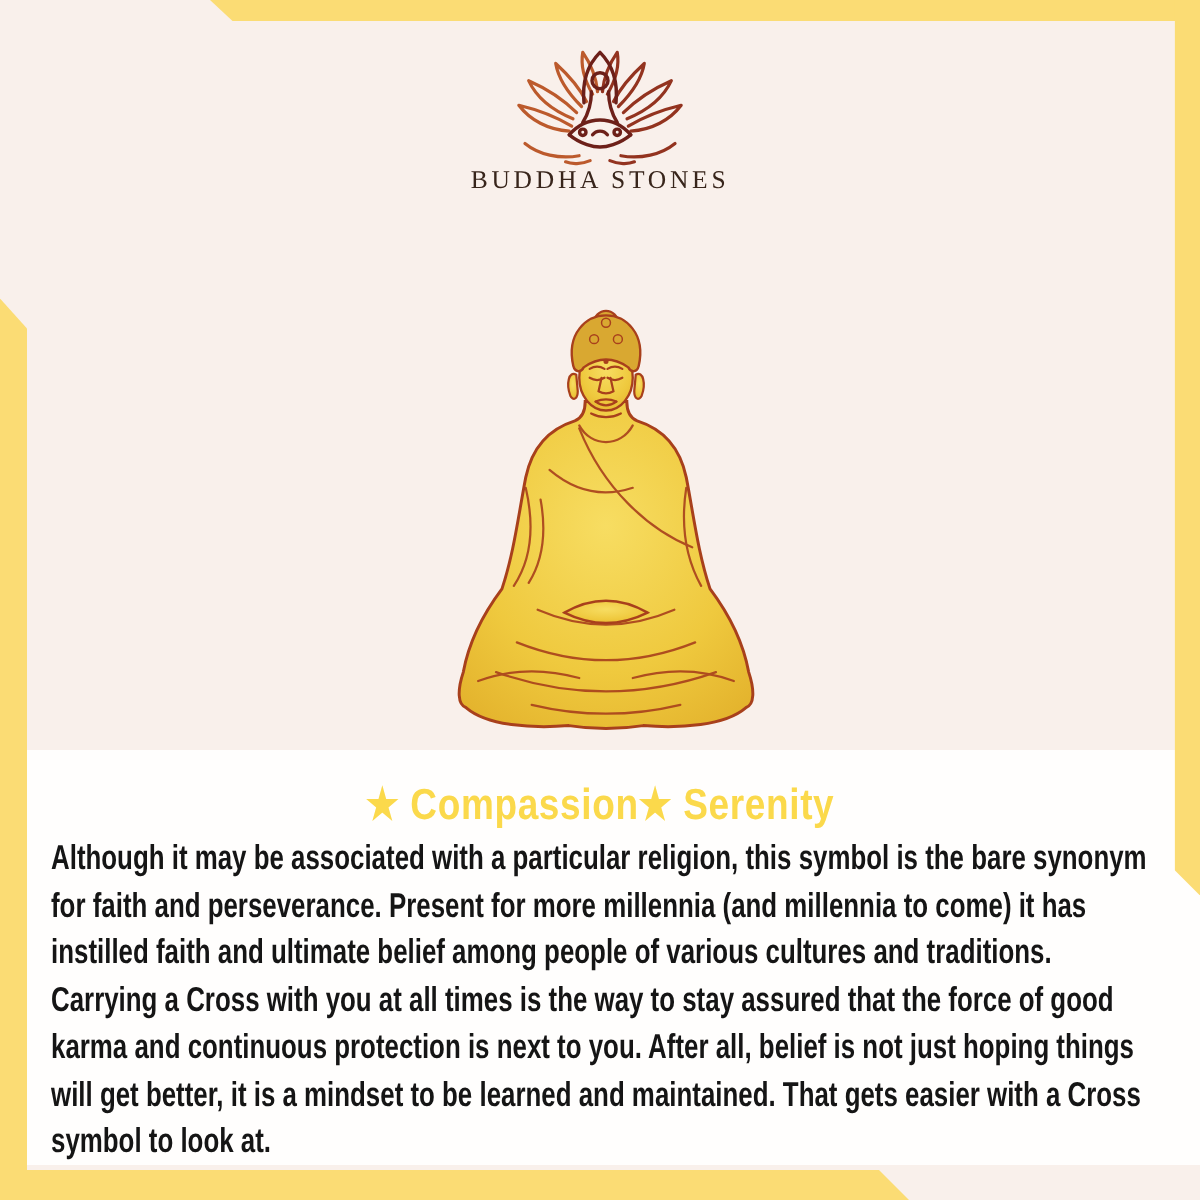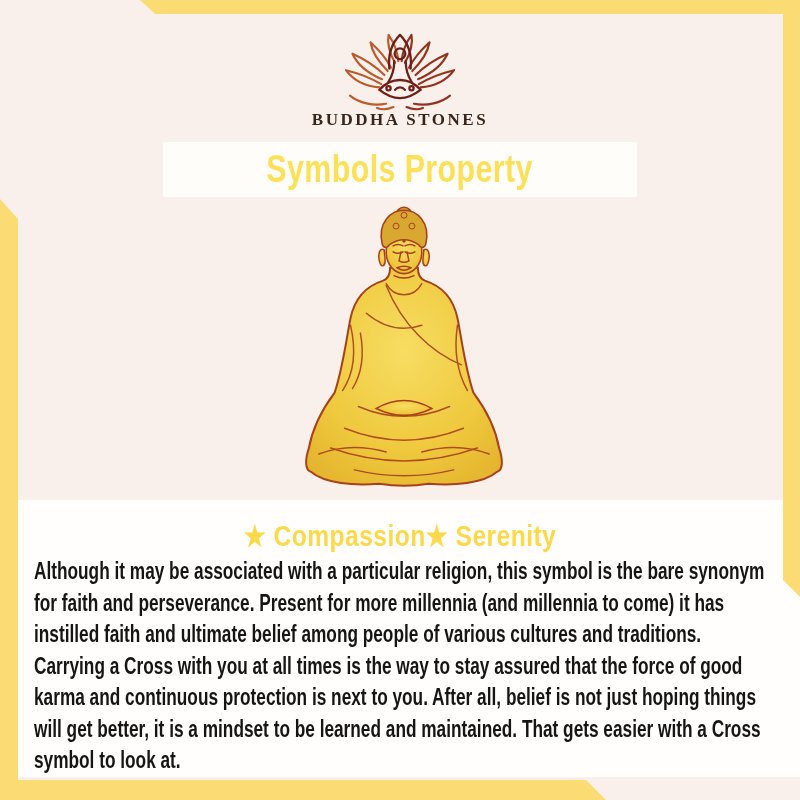--- a/index.html
+++ b/index.html
@@ -15,21 +15,21 @@
   .frame-right{ left:783px; top:0; width:17px; height:597px;
     clip-path:polygon(0 0,100% 0,100% 100%,0 calc(100% - 17px)); }
   .frame-left{ left:0; top:199px; width:18px; height:601px;
     clip-path:polygon(0 0,100% 20px,100% 100%,0 100%); }
   .frame-bottom{ left:0; top:780px; width:606px; height:20px;
     clip-path:polygon(0 0,calc(100% - 20px) 0,100% 100%,0 100%); }
 
   
   .logo{ position:absolute; left:328px; top:30px; width:144px; height:82px; }
   .brand{ position:absolute; left:0; top:110px; width:800px; text-align:center;
-    font-family:"Liberation Serif", serif; font-size:17px; font-weight:700;
+    font-family:"Liberation Serif", serif; font-size:17px; font-weight:400;
     letter-spacing:2.5px; color:#38251b; }
 
   
   .banner{ position:absolute; left:163px; top:142px; width:474px; height:55px;
     background:#fffdf9; border-radius:2px; display:flex; align-items:center; justify-content:center; }
   .banner-title{ font-size:38px; font-weight:700; color:#fce158; white-space:nowrap;
     transform:scaleX(0.8); letter-spacing:0.5px; }
 
   
   .statue{ position:absolute; left:295px; top:202px; width:218px; height:288px; }
@@ -88,23 +88,20 @@
       <path d="M92,38 C92,48 94,55 99,63"></path>
       <path d="M60,73 C68,64 77,61 85,61 C93,61 102,64 110,73"></path>
       <path d="M60,73 C70,81 80,83 85,83 C90,83 100,81 110,73"></path>
       <path d="M79,73 C82,69 88,69 91,73"></path>
       <circle cx="71" cy="71" r="2.6"></circle>
       <circle cx="99" cy="71" r="2.6"></circle>
     </g>
   </svg>
   <div class="brand">BUDDHA STONES</div>
 
-  <div class="banner">
-    <span class="banner-title">Symbols Property</span>
-  </div>
 
   <svg class="statue" viewBox="0 0 220 290">
     <defs>
       <radialGradient id="gold" cx="50%" cy="38%" r="75%">
         <stop offset="0%" stop-color="#f7dd62"></stop>
         <stop offset="60%" stop-color="#efc93e"></stop>
         <stop offset="100%" stop-color="#e3b22c"></stop>
       </radialGradient>
     </defs>
 

